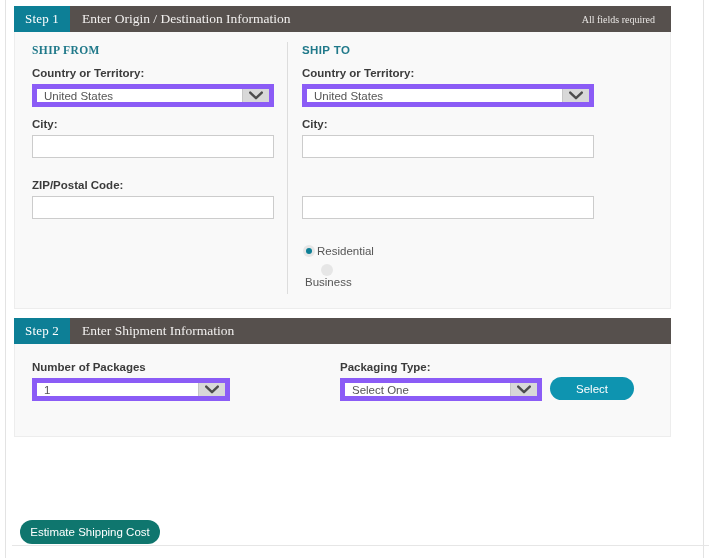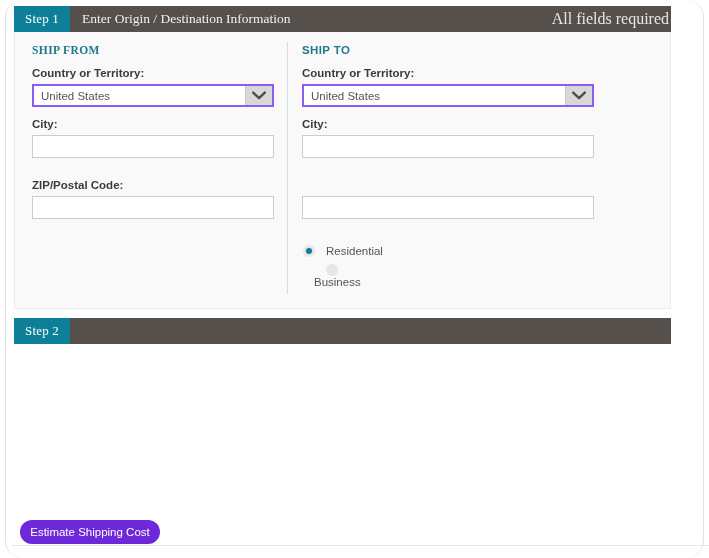--- a/index.html
+++ b/index.html
@@ -17,21 +17,20 @@
   .page-frame {
     position: absolute;
     left: 5px;
     top: 0px;
     width: 699px;
     height: 558px;
     background: #ffffff;
     border-left: 1px solid #e3e3e3;
     border-right: 1px solid #e3e3e3;
     box-sizing: border-box;
-    border-radius: 17px;
   }
 
   
   .step-header {
     position: absolute;
     left: 8px;
     height: 26px;
     background: #56504d;
     display: flex;
     align-items: stretch;
@@ -51,22 +50,22 @@
     font-family: "Liberation Serif", serif;
     font-size: 13.5px;
     padding: 8px 12px;
     display: flex;
     align-items: center;
     color: #f2f0ef;
   }
   .step-note {
     margin-left: auto;
     font-family: "Liberation Serif", serif;
-    font-size: 16px;
-    padding-right: 2px;
+    font-size: 10px;
+    padding-right: 16px;
     display: flex;
     align-items: center;
     color: #e9e6e4;
   }
 
   
   .panel {
     position: absolute;
     left: 8px;
     background: #f9f9f9;
@@ -109,21 +108,21 @@
     font-size: 11.5px;
     color: #4a4a4a;
     padding: 0 6px;
     font-family: "Liberation Sans", sans-serif;
     outline: none;
   }
 
   .select-wrap {
     position: absolute;
     height: 23px;
-    border: 2px solid #8b5cf6;
+    border: 5px solid #8b5cf6;
     background: #ffffff;
     box-sizing: border-box;
     display: flex;
     align-items: center;
   }
   .select-value {
     flex: 1;
     font-size: 11.5px;
     color: #555555;
     padding-left: 7px;
@@ -161,37 +160,37 @@
   .radio-dot.checked::after {
     content: "";
     width: 6px;
     height: 6px;
     border-radius: 50%;
     background: #0d7f96;
   }
   .radio-label {
     font-size: 11.5px;
     color: #555555;
-    margin-left: 11px;
+    margin-left: 2px;
   }
 
   
   .btn-pill {
     position: absolute;
     background: #0e94b0;
     color: #ffffff;
     border: none;
     border-radius: 13px;
     font-size: 11.5px;
     font-family: "Liberation Sans", sans-serif;
     cursor: pointer;
     padding: 0;
   }
   .btn-estimate {
-    background: #6d28d9;
+    background: #0f766e;
     border-radius: 14px;
   }
 
   
   .recaptcha {
     position: absolute;
     left: 14px;
     top: 455px;
     width: 190px;
     height: 55px;
@@ -310,20 +309,47 @@
     </div>
 
     <div class="radio-row" style="left:288px; top:232px;flex-direction:column;">
       <span class="radio-dot"></span>
       <span class="radio-label">Business</span>
     </div>
   </div>
 
   <div class="step-header" style="top:318px; width:657px;">
     <div class="step-badge">Step 2</div>
+    <div class="step-title">Enter Shipment Information</div>
   </div>
 
+  <div class="panel" style="top:344px; width:657px; height:93px;">
+
+    <div class="field-label" style="left:17px; top:17px;">Number of Packages</div>
+
+    <div class="select-wrap" style="left:17px; top:34px; width:198px;">
+      <div class="select-value">1</div>
+      <div class="select-arrow">
+        <svg width="14" height="9" viewBox="0 0 14 9">
+          <path d="M1.2 1.6 L7 7.2 L12.8 1.6" fill="none" stroke="#4c4c4c" stroke-width="2.4" stroke-linecap="round" stroke-linejoin="round"></path>
+        </svg>
+      </div>
+    </div>
+
+    <div class="field-label" style="left:325px; top:17px;">Packaging Type:</div>
+
+    <div class="select-wrap" style="left:325px; top:34px; width:202px;">
+      <div class="select-value">Select One</div>
+      <div class="select-arrow">
+        <svg width="14" height="9" viewBox="0 0 14 9">
+          <path d="M1.2 1.6 L7 7.2 L12.8 1.6" fill="none" stroke="#4c4c4c" stroke-width="2.4" stroke-linecap="round" stroke-linejoin="round"></path>
+        </svg>
+      </div>
+    </div>
+
+    <button class="btn-pill" style="left:535px; top:33px; width:84px; height:23px;">Select</button>
+  </div>
 
 
   <button class="btn-pill btn-estimate" style="left:14px; top:520px; width:140px; height:24px;">Estimate Shipping Cost</button>
 
   <div class="bottom-rule"></div>
 </div>
 
 </body></html>

